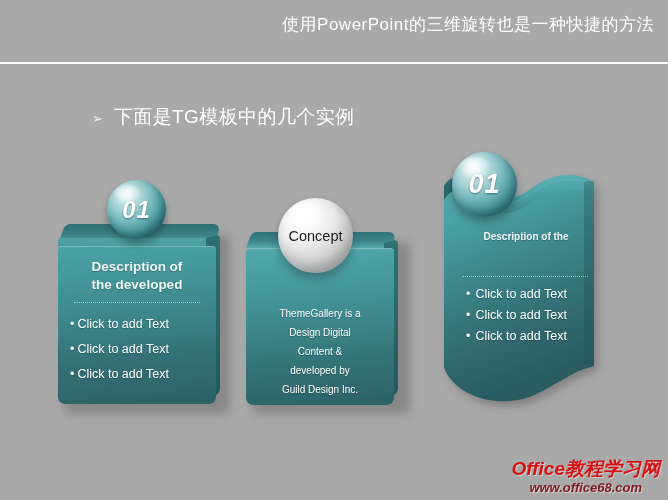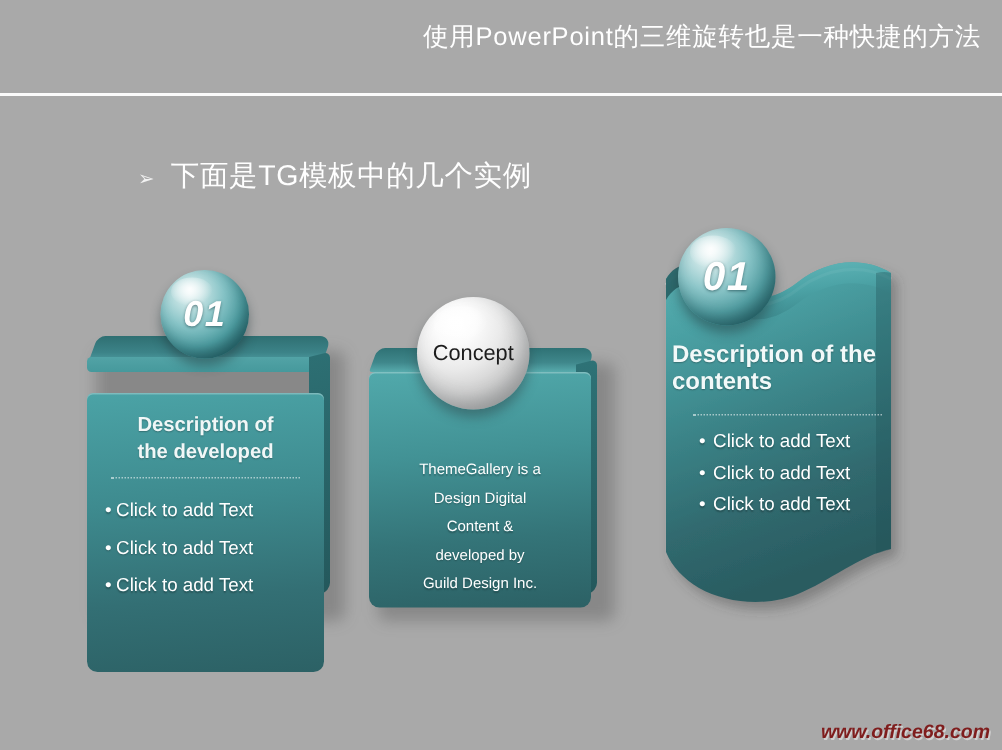--- a/index.html
+++ b/index.html
@@ -75,21 +75,21 @@
   
   #card1-side{
     position:absolute;left:148px;top:14px;width:14px;height:160px;
     background:linear-gradient(180deg,#2d6f73 0%,#24585c 100%);
     border-radius:0 4px 6px 0;
     transform:skewY(-14deg);
     transform-origin:top left;
   }
   
   #card1-front{
-    position:absolute;left:0px;top:38px;width:158px;height:186px;
+    position:absolute;left:0px;top:22px;width:158px;height:158px;
     background:linear-gradient(175deg,#4ba3a6 0%,#3e8b8f 38%,#336f74 72%,#2c6165 100%);
     border-radius:4px 4px 7px 7px;
     box-shadow:inset 0 1px 0 rgba(255,255,255,.28);
     overflow:hidden;
   }
   #card1-head{
     position:absolute;left:0;right:0;top:12px;
     text-align:center;color:#f0f7f7;
     font-size:13.5px;line-height:18px;font-weight:600;
     text-shadow:0 1px 1px rgba(0,0,0,.28);
@@ -186,22 +186,22 @@
     z-index:3;
   }
 
   
   #card3{
     position:absolute;left:438px;top:152px;width:180px;height:262px;
   }
   #card3 svg{position:absolute;left:0;top:0;}
   #card3-head{
     position:absolute;left:10px;right:14px;top:76px;
-    text-align:left;color:#f2f9f9;
-    font-size:16px;line-height:18px;font-weight:600;
+    text-align:center;color:#f2f9f9;
+    font-size:10px;line-height:18px;font-weight:600;
     text-shadow:0 1px 1px rgba(0,0,0,.28);
     z-index:3;
   }
   #card3-rule{
     position:absolute;left:24px;right:30px;top:124px;height:0;
     border-top:1px dotted rgba(255,255,255,.55);
     z-index:3;
   }
   #card3-list{
     position:absolute;left:28px;right:10px;top:132px;
@@ -344,31 +344,31 @@
                C 26,38 14,36 6,48
                Z" fill="url(#waveTopGrad)" opacity="0.85"></path>
 
       <path d="M6,34 C 12,24 20,23 28,28 L 28,40 C 20,36 12,38 6,48 Z" fill="#22575b" opacity="0.8"></path>
 
       <path d="M146,30 C 150,29 153,29 156,30 L 156,214 C 153,215 150,216 146,217 Z" fill="#1f5155" opacity="0.35"></path>
     </svg>
 
     <div id="card3-head">
       <div>Description of the</div>
-      <div>contents</div>
     </div>
     <div id="card3-rule"></div>
     <ul id="card3-list">
       <li>Click to add Text</li>
       <li>Click to add Text</li>
       <li>Click to add Text</li>
     </ul>
 
     <div id="card3-sphere">
       <span class="sphere-num">01</span>
     </div>
   </div>
 
   <div id="watermark">
+    <div id="wm-line1">Office教程学习网</div>
     <div id="wm-line2">www.office68.com</div>
   </div>
 
 </div>
 
 </body></html>

